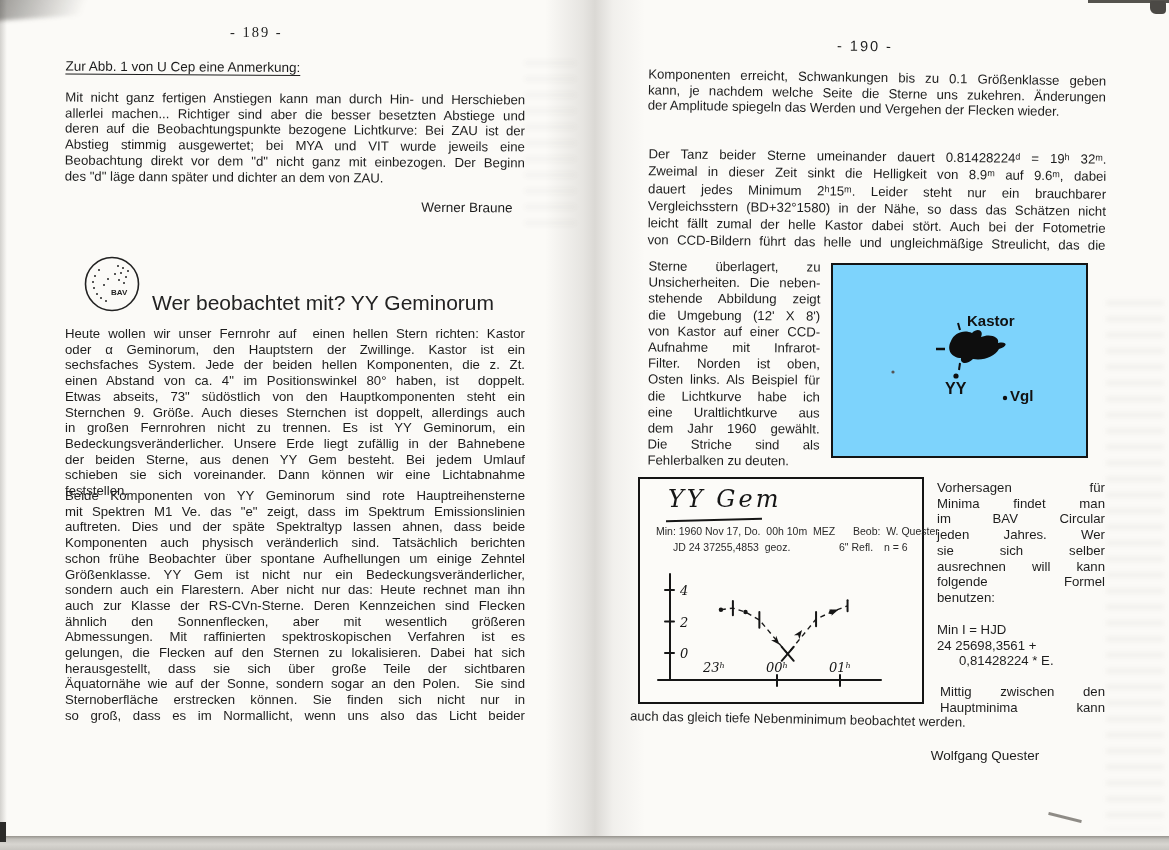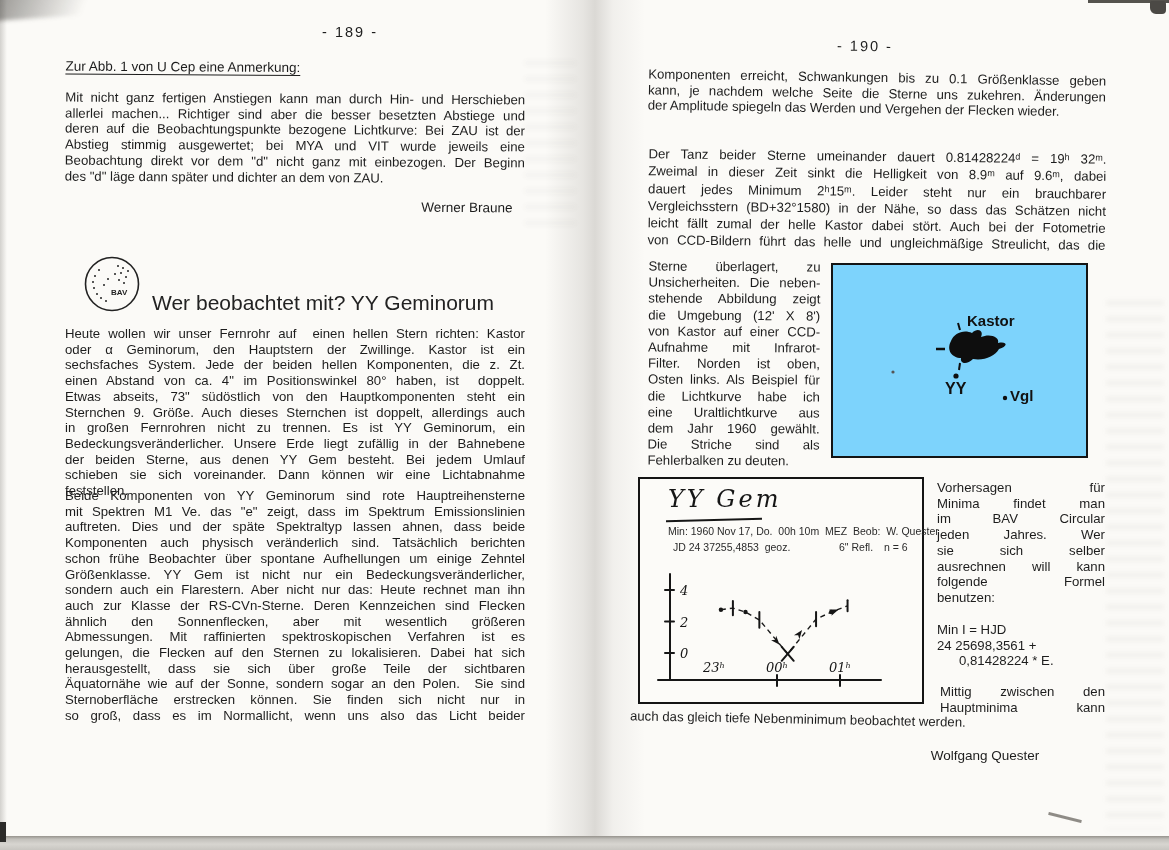--- a/index.html
+++ b/index.html
@@ -56,21 +56,21 @@
   <div class="abs left-edge"></div>
   <div class="abs corner-tl"></div>
   <div class="abs topline-r"></div>
   <div class="abs corner-tr"></div>
   <div class="abs ghost" style="left:1106px;top:300px;width:58px;height:530px;"></div>
   <div class="abs ghost" style="left:524px;top:60px;width:52px;height:170px;opacity:.7;"></div>
   <div class="abs bottom-band"></div>
   <div class="abs bottom-nub"></div>
   <div class="abs bottom-curl"></div>
 
-  <div class="abs pageno" style="left:248px;top:24px;width:130px;text-align:right;">-  189  -</div>
+  <div class="abs pageno" style="left:230px;top:24px;width:130px;text-align:left;font-family:Liberation Serif, serif;">-  189  -</div>
 
   <div class="abs" style="left:65px;top:60px;width:460px;transform:rotate(.35deg);">
     <div class="h-annot">Zur Abb. 1 von U Cep eine Anmerkung:</div>
     <div class="para" style="margin-top:16px;">
         <div class="tline">Mit nicht ganz fertigen Anstiegen kann man durch Hin- und Herschieben</div>
         <div class="tline">allerlei machen... Richtiger sind aber die besser besetzten Abstiege und</div>
         <div class="tline">deren auf die Beobachtungspunkte bezogene Lichtkurve: Bei ZAU ist der</div>
         <div class="tline">Abstieg stimmig ausgewertet; bei MYA und VIT wurde jeweils eine</div>
         <div class="tline">Beobachtung direkt vor dem "d" nicht ganz mit einbezogen. Der Beginn</div>
         <div class="tline">des "d" läge dann später und dichter an dem von ZAU.</div>
@@ -182,21 +182,21 @@
       <circle cx="172" cy="133" r="2.2" fill="#0e0e0e"></circle>
     </svg>
     <div class="ccd-label" style="left:134px;top:47px;">Kastor</div>
     <div class="ccd-label" style="left:112px;top:115px;font-size:16px;">YY</div>
     <div class="ccd-label" style="left:177px;top:122px;">Vgl</div>
   </div>
 
   <div class="abs chart-box">
     <div class="hand-title">YY Gem</div>
     <div class="hand-underline"></div>
-    <div class="cap" style="left:28px;top:46px;">Min: 1960 Nov 17, Do.  00h 10m  MEZ</div>
+    <div class="cap" style="left:16px;top:46px;">Min: 1960 Nov 17, Do.  00h 10m  MEZ</div>
     <div class="cap" style="left:33px;top:62px;">JD 24 37255,4853  geoz.</div>
     <div class="cap" style="left:213px;top:46px;">Beob:  W. Quester</div>
     <div class="cap" style="left:199px;top:62px;">6" Refl.</div>
     <div class="cap" style="left:244px;top:62px;">n = 6</div>
     <svg id="lc-svg" width="282" height="223" viewBox="0 0 282 223" style="position:absolute;left:0;top:0;">
         <line x1="30" y1="95" x2="30" y2="201" class="axis"></line>
         <line x1="18" y1="201" x2="241" y2="201" class="axis"></line>
         <line x1="25" y1="111" x2="34" y2="111" class="axis"></line>
         <text x="40" y="116">4</text>
         <line x1="25" y1="142.5" x2="34" y2="142.5" class="axis"></line>

